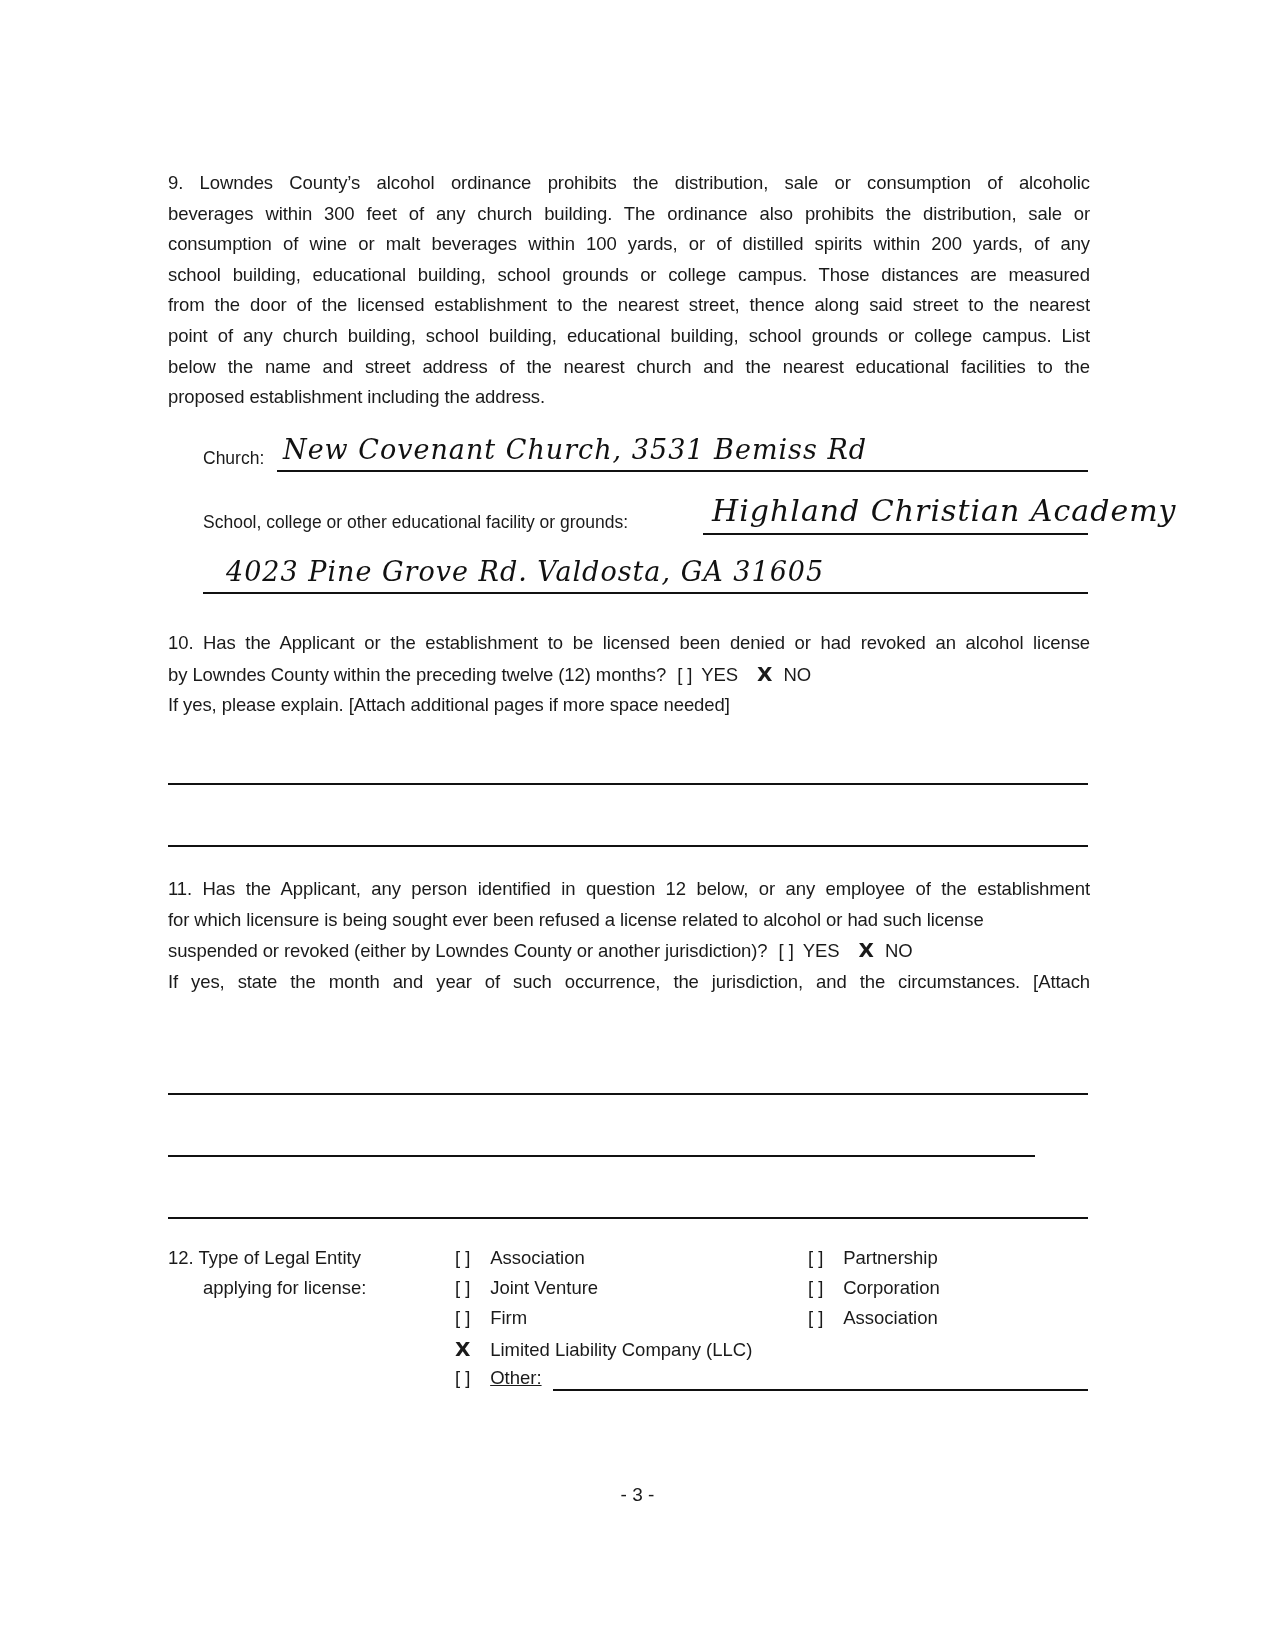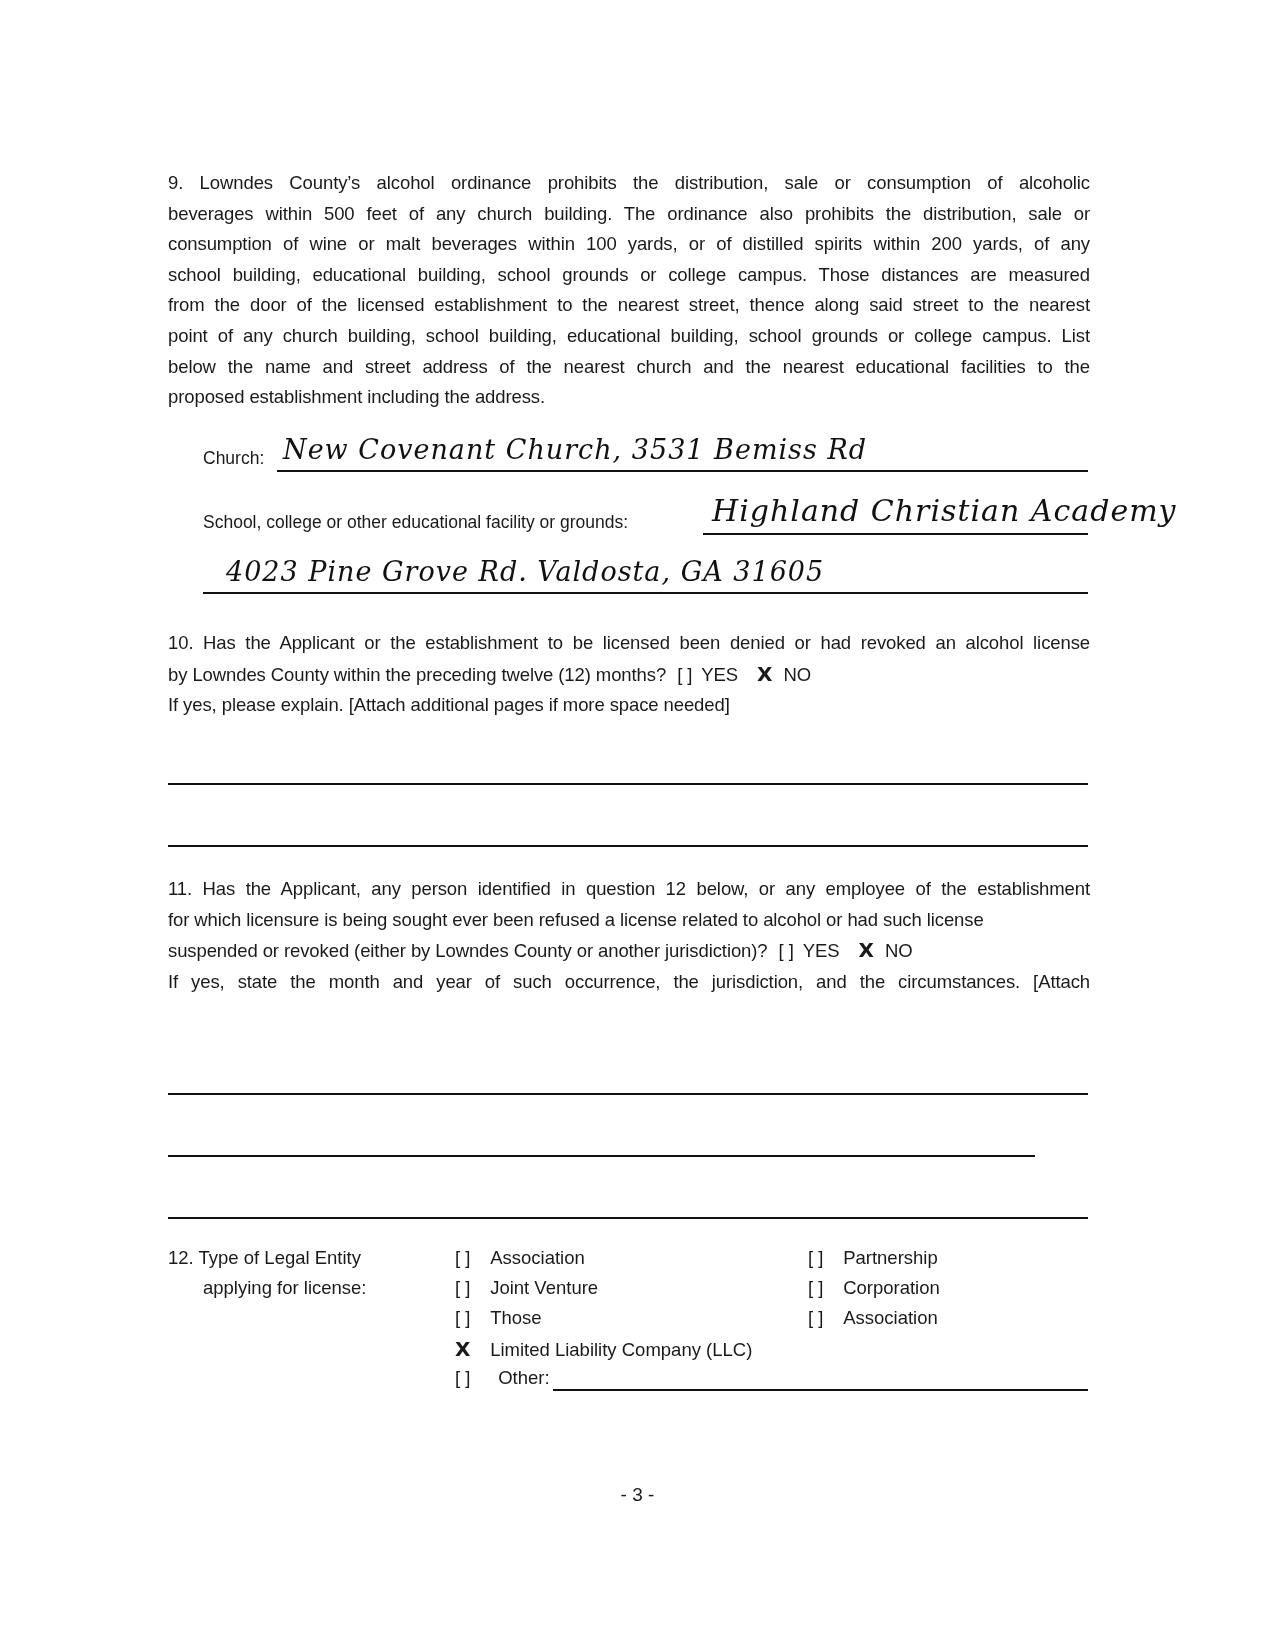--- a/index.html
+++ b/index.html
@@ -15,21 +15,21 @@
   .opt { position: absolute; font-size: 18.5px; white-space: nowrap; }
   .box { display: inline-block; width: 22px; }
   .checked-x { font-family: "DejaVu Sans", sans-serif; font-weight: bold; font-size: 20px; }
   .pageno { position: absolute; left: 0; width: 1275px; text-align: center; font-size: 19px; top: 1484px; }
 </style>
 </head>
 <body>
 
 <div class="para" style="top:168px;">
   <span class="ln">9.  Lowndes County’s alcohol ordinance prohibits the distribution, sale or consumption of alcoholic</span>
-  <span class="ln">beverages within 500 feet of any church building.  The ordinance also prohibits the distribution, sale or</span>
+  <span class="ln">beverages within 300 feet of any church building.  The ordinance also prohibits the distribution, sale or</span>
   <span class="ln">consumption of wine or malt beverages within 100 yards, or of distilled spirits within 200 yards, of any</span>
   <span class="ln">school building, educational building, school grounds or college campus.  Those distances are measured</span>
   <span class="ln">from the door of the licensed establishment to the nearest street, thence along said street to the nearest</span>
   <span class="ln">point of any church building, school building, educational building, school grounds or college campus.  List</span>
   <span class="ln">below the name and street address of the nearest church and the nearest educational facilities to the</span>
   <span class="ln last">proposed establishment including the address.</span>
 </div>
 
 <span class="abs label" style="left:203px; top:448px;">Church:</span>
 <div class="rule" style="left:277px; width:811px; top:470px;"></div>
@@ -78,29 +78,29 @@
 <div class="opt" style="left:455px; top:1247px;">
   <span class="box">[ ]</span>
   <span style="margin-left:8px;">Association</span>
 </div>
 <div class="opt" style="left:455px; top:1277px;">
   <span class="box">[ ]</span>
   <span style="margin-left:8px;">Joint Venture</span>
 </div>
 <div class="opt" style="left:455px; top:1307px;">
   <span class="box">[ ]</span>
-  <span style="margin-left:8px;">Those</span>
+  <span style="margin-left:8px;">Firm</span>
 </div>
 <div class="opt" style="left:455px; top:1337px;">
   <span class="box checked-x">X</span>
   <span style="margin-left:8px;">Limited Liability Company (LLC)</span>
 </div>
 <div class="opt" style="left:455px; top:1367px;">
   <span class="box">[ ]</span>
-  <span style="margin-left:16px;">Other:</span>
+  <span style="margin-left:8px;text-decoration:underline;">Other:</span>
 </div>
 <div class="rule" style="left:553px; width:535px; top:1389px;"></div>
 
 <div class="opt" style="left:808px; top:1247px;">
   <span class="box">[ ]</span>
   <span style="margin-left:8px;">Partnership</span>
 </div>
 <div class="opt" style="left:808px; top:1277px;">
   <span class="box">[ ]</span>
   <span style="margin-left:8px;">Corporation</span>

